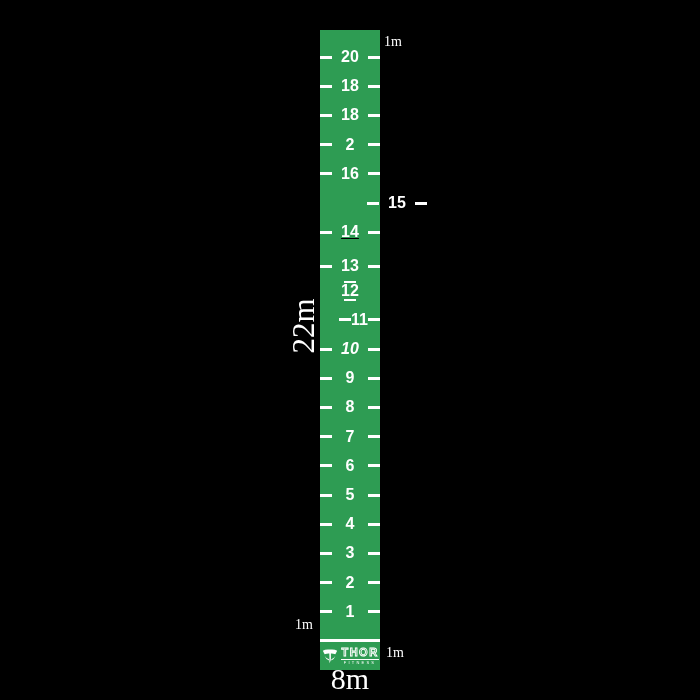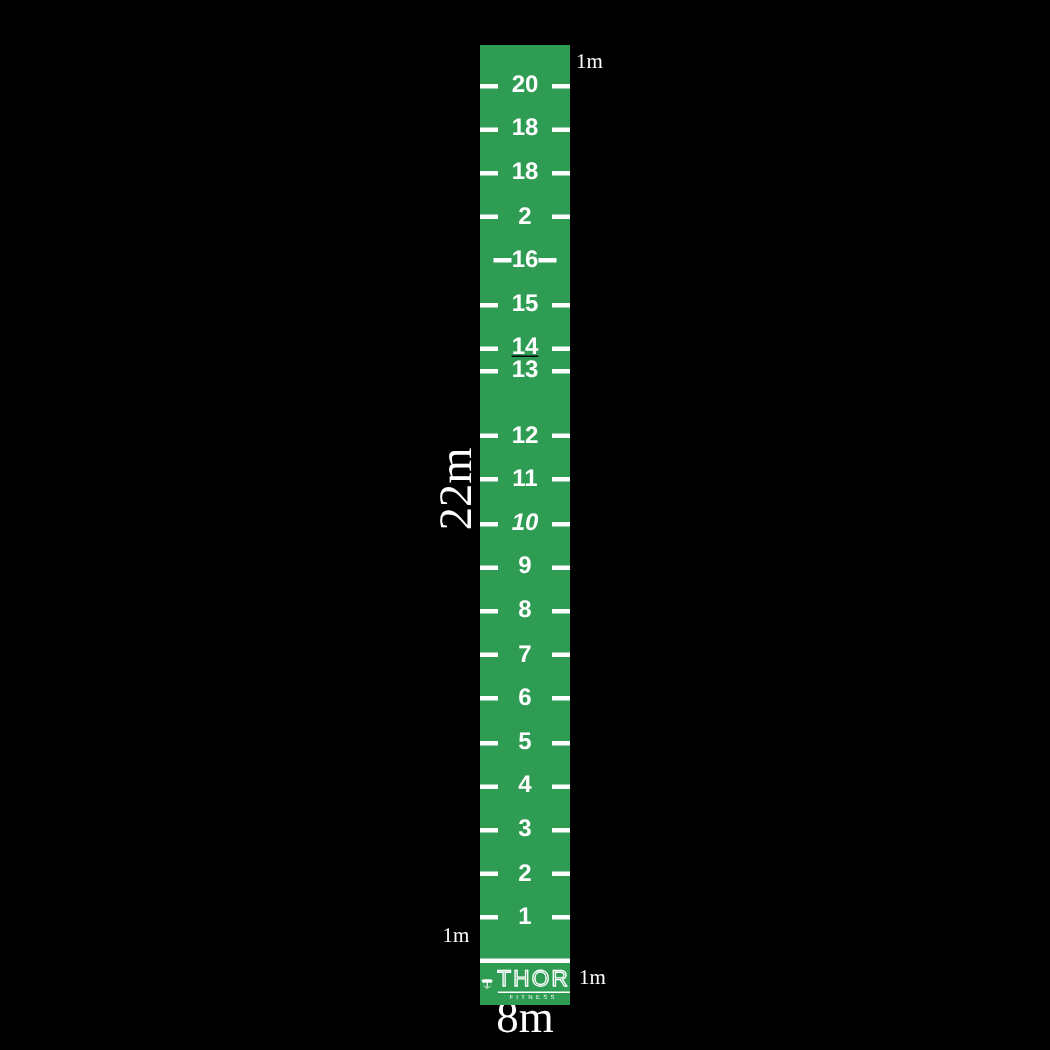--- a/index.html
+++ b/index.html
@@ -34,21 +34,21 @@
     position:absolute;left:0;width:100%;height:3px;background:#fff;
     top:609px;
   }
   .logo{
     position:absolute;left:0;top:614px;width:100%;height:24px;
     display:flex;align-items:center;justify-content:center;gap:2px;
   }
   .logo-text{display:flex;flex-direction:column;align-items:center;line-height:1;}
   .logo-brand{
     font-family:"Liberation Sans","DejaVu Sans",sans-serif;
-    font-weight:normal;font-size:15px;letter-spacing:1.5px;
+    font-weight:bold;font-size:11px;letter-spacing:1.5px;
     color:transparent;-webkit-text-stroke:0.9px #fff;
     border-bottom:0.5px solid #fff;
     padding-bottom:1px;
   }
   .logo-sub{
     font-family:"Liberation Sans","DejaVu Sans",sans-serif;
     font-size:4px;letter-spacing:2.2px;color:#fff;margin-top:1px;
   }
   .dim-label{
     position:absolute;color:#fff;
@@ -99,46 +99,46 @@
         <div class="mark-row" style="top: 75.4px;">
           <span class="tick" style="background: rgb(255, 255, 255);"></span>
           <span class="num">18</span>
           <span class="tick" style="background: rgb(255, 255, 255);"></span>
         </div>
         <div class="mark-row" style="top: 104.6px;">
           <span class="tick" style="background: rgb(255, 255, 255);"></span>
           <span class="num">2</span>
           <span class="tick" style="background: rgb(255, 255, 255);"></span>
         </div>
-        <div class="mark-row" style="top: 133.8px; justify-content: center;">
+        <div class="mark-row" style="top: 133.8px;">
           <span class="tick" style="background: rgb(255, 255, 255);"></span>
           <span class="num">16</span>
           <span class="tick" style="background: rgb(255, 255, 255);"></span>
         </div>
-        <div class="mark-row" style="top: 163px;">
+        <div class="mark-row" style="top: 163px; margin-left: 47px;">
           <span class="tick" style="background: rgb(255, 255, 255);"></span>
           <span class="num">15</span>
           <span class="tick" style="background: rgb(255, 255, 255);"></span>
         </div>
         <div class="mark-row" style="top: 192.2px; text-decoration: underline;">
           <span class="tick" style="background: rgb(255, 255, 255);"></span>
           <span class="num">14</span>
           <span class="tick" style="background: rgb(255, 255, 255);"></span>
         </div>
-        <div class="mark-row" style="top: 207px;">
+        <div class="mark-row" style="top: 226px;">
           <span class="tick" style="background: rgb(255, 255, 255);"></span>
           <span class="num">13</span>
           <span class="tick" style="background: rgb(255, 255, 255);"></span>
         </div>
-        <div class="mark-row" style="top: 250.6px;">
+        <div class="mark-row" style="top: 250.6px; flex-direction: column;">
           <span class="tick" style="background: rgb(255, 255, 255);"></span>
           <span class="num">12</span>
           <span class="tick" style="background: rgb(255, 255, 255);"></span>
         </div>
-        <div class="mark-row" style="top: 279.8px;">
+        <div class="mark-row" style="top: 279.8px; justify-content: flex-end;">
           <span class="tick" style="background: rgb(255, 255, 255);"></span>
           <span class="num">11</span>
           <span class="tick" style="background: rgb(255, 255, 255);"></span>
         </div>
         <div class="mark-row" style="top: 309px; font-style: italic;">
           <span class="tick" style="background: rgb(255, 255, 255);"></span>
           <span class="num">10</span>
           <span class="tick" style="background: rgb(255, 255, 255);"></span>
         </div>
         <div class="mark-row" style="top: 338.2px;">

